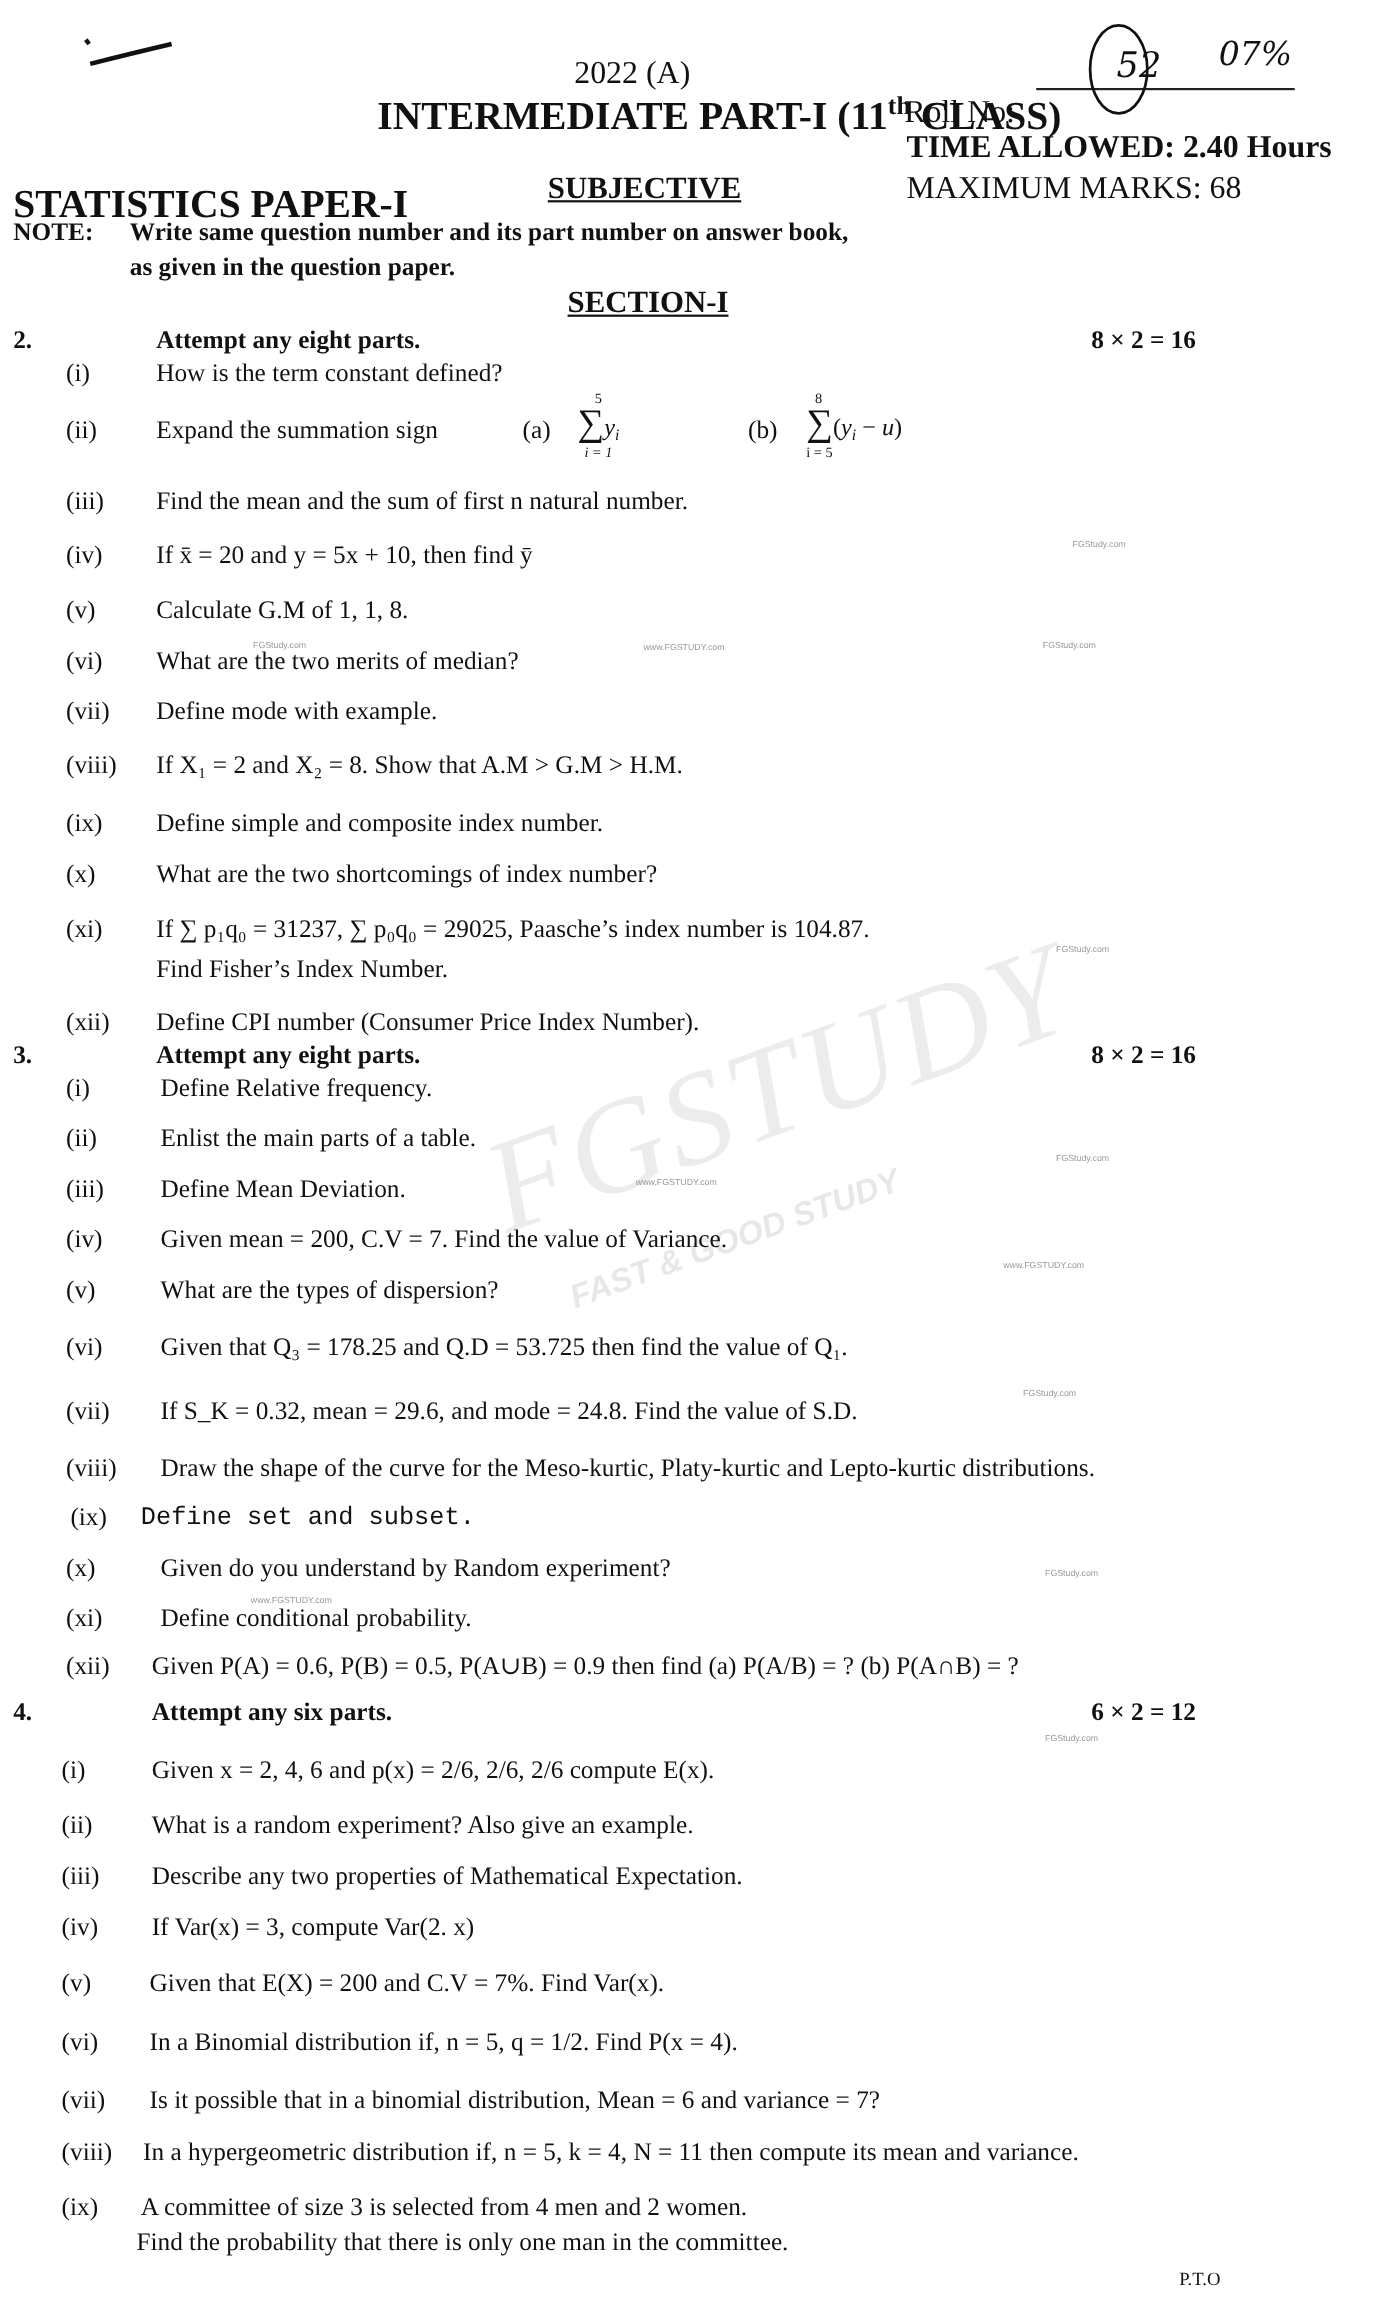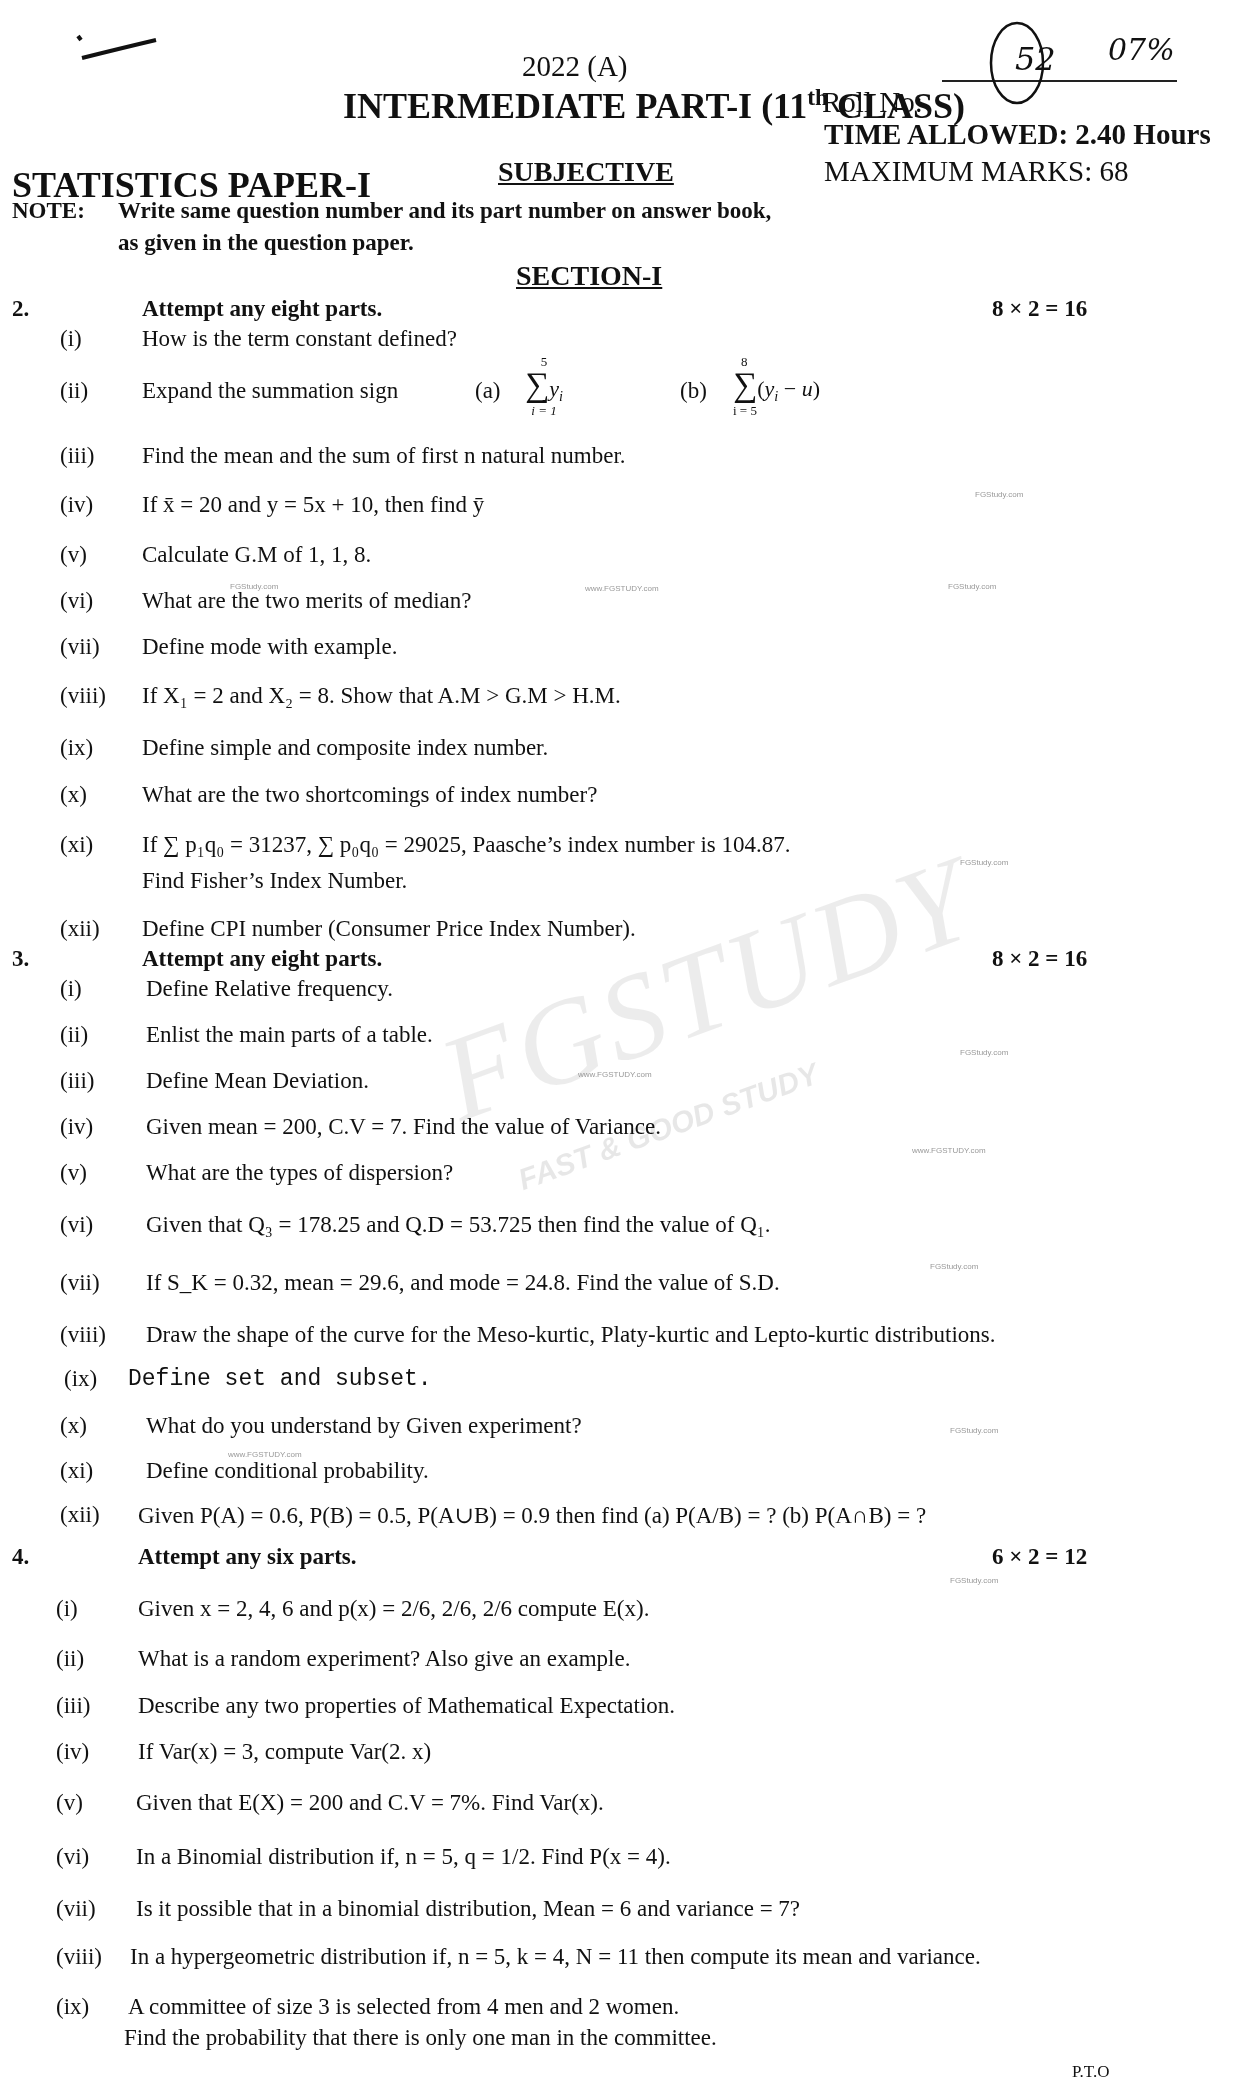--- a/index.html
+++ b/index.html
@@ -147,21 +147,21 @@
 <div class="abs pn" style="top:1270px;">(vii)</div>
 <div class="abs pt" style="left:146px;top:1270px;">If S_K = 0.32, mean = 29.6, and mode = 24.8.  Find the value of S.D.</div>
 
 <div class="abs pn" style="top:1322px;">(viii)</div>
 <div class="abs pt" style="left:146px;top:1322px;">Draw the shape of the curve for the Meso-kurtic, Platy-kurtic and Lepto-kurtic distributions.</div>
 
 <div class="abs pn" style="left:64px;top:1366px;">(ix)</div>
 <div class="abs pt" style="left:128px;top:1366px;font-family:Liberation Mono, monospace;">Define set and subset.</div>
 
 <div class="abs pn" style="top:1413px;">(x)</div>
-<div class="abs pt" style="left:146px;top:1413px;">What do you understand by Given experiment?</div>
+<div class="abs pt" style="left:146px;top:1413px;">Given do you understand by Random experiment?</div>
 <div class="abs wm" style="left:950px;top:1426px;">FGStudy.com</div>
 
 <div class="abs wm" style="left:228px;top:1450px;">www.FGSTUDY.com</div>
 <div class="abs pn" style="top:1458px;">(xi)</div>
 <div class="abs pt" style="left:146px;top:1458px;">Define conditional probability.</div>
 
 <div class="abs pn" style="top:1502px;">(xii)</div>
 <div class="abs pt" style="left:138px;top:1502px;">Given P(A) = 0.6,  P(B) = 0.5, P(A∪B) = 0.9 then find (a) P(A/B) = ?   (b) P(A∩B) = ?</div>
 
 <div class="abs qnum" style="top:1544px;">4.</div>

